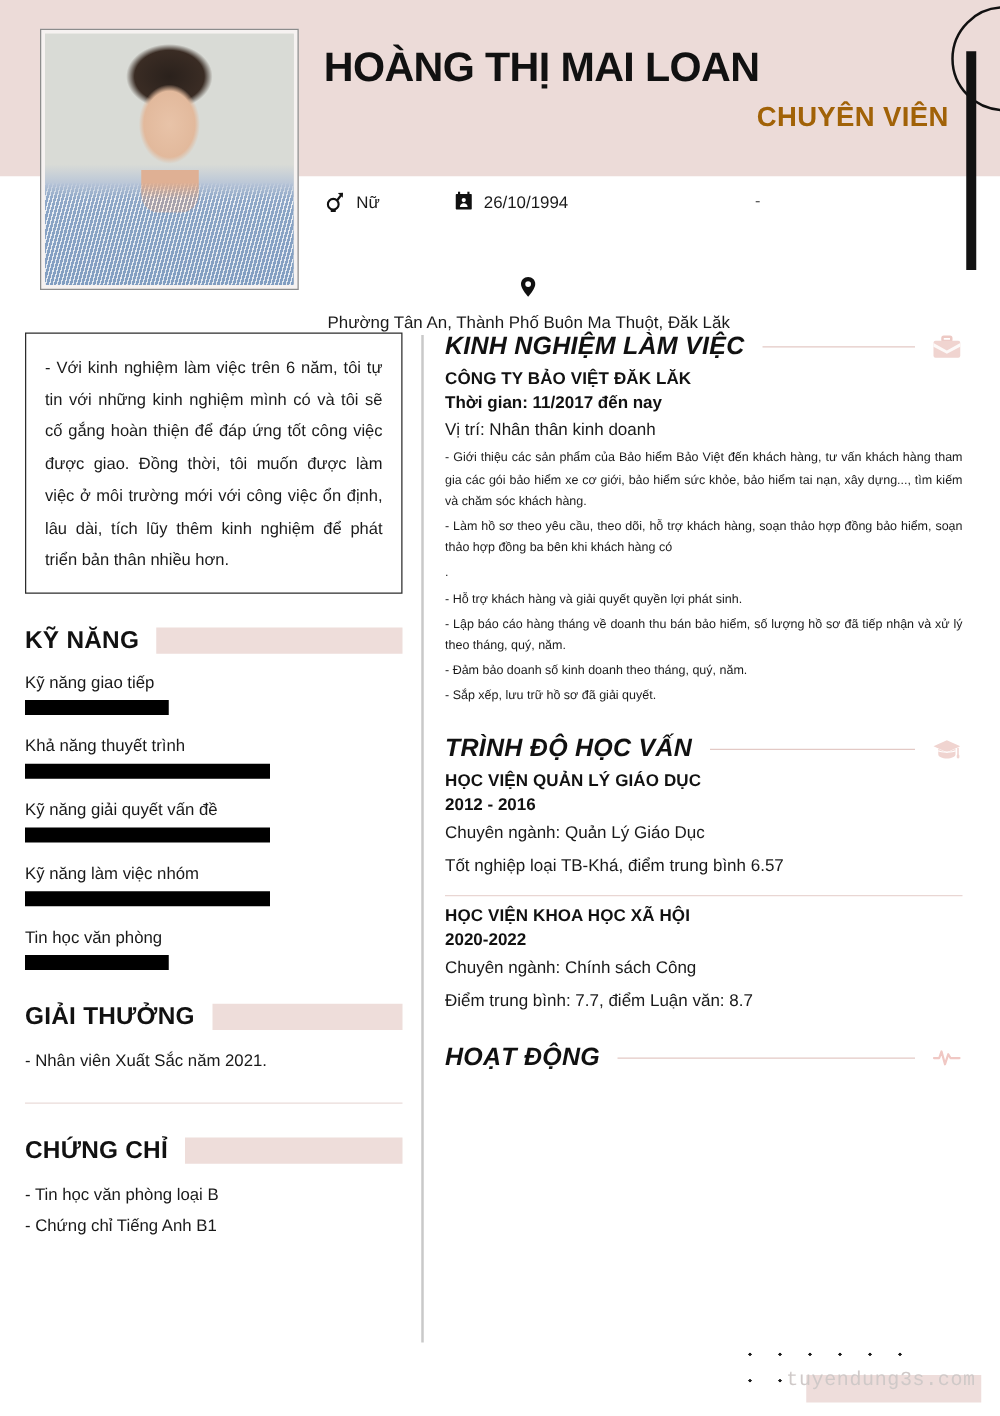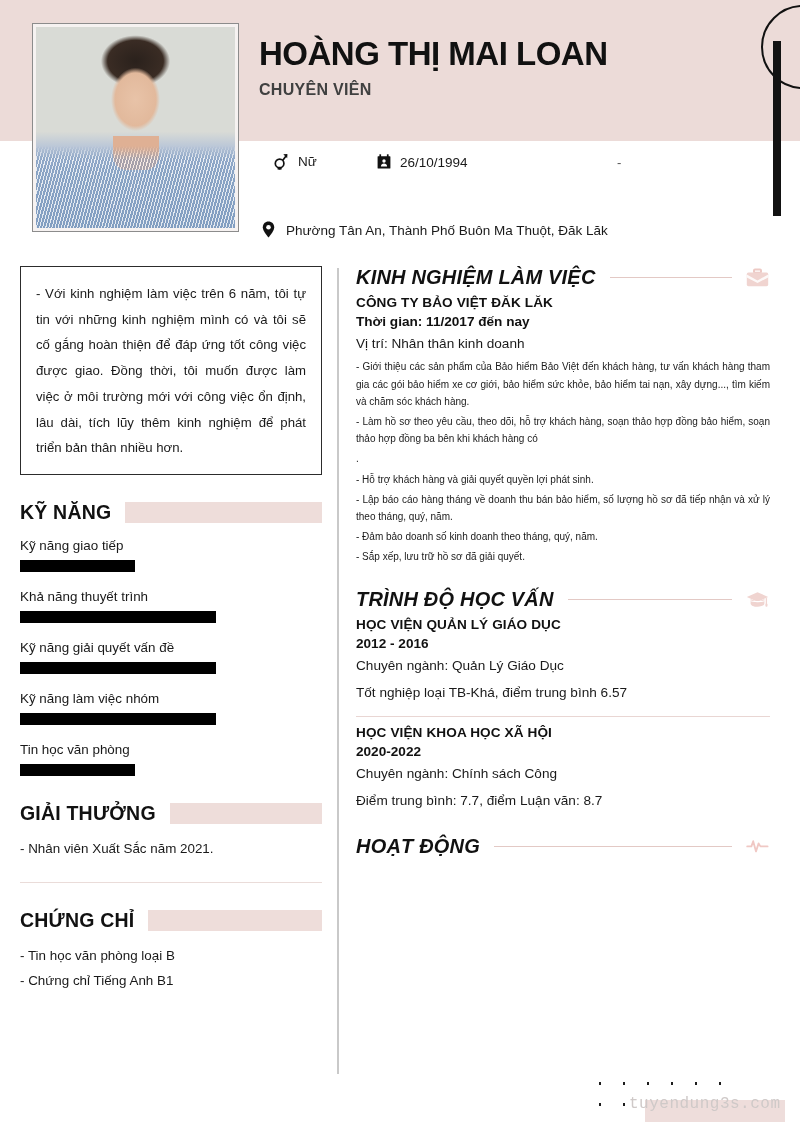--- a/index.html
+++ b/index.html
@@ -103,33 +103,34 @@
   .cv-name {
     font-size: 33px;
     font-weight: 700;
     color: #111111;
     letter-spacing: -0.5px;
     line-height: 1.05;
     margin: 0;
     white-space: nowrap;
   }
   .cv-role {
-    font-size: 16px;
+    font-size: 22px;
     font-weight: 600;
-    color: #404040;
+    color: #a16207;
     letter-spacing: 0.3px;
     margin: 9px 0 0 0;
+    text-align: right;
   }
 
   .info-row {
     position: absolute;
-    left: 274px;
+    left: 261px;
     top: 153px;
     display: flex;
-    align-items: flex-end;
+    align-items: flex-start;
     gap: 0px;
     font-size: 13.5px;
     color: #1a1a1a;
   }
   .info-item {
     display: flex;
     align-items: center;
     gap: 9px;
   }
   .info-item.gender { width: 103px; }
@@ -141,20 +142,21 @@
 
   .info-row-2 {
     position: absolute;
     left: 262px;
     top: 221px;
     display: flex;
     align-items: center;
     gap: 11px;
     font-size: 13.5px;
     color: #1a1a1a;
+    flex-direction: column;
   }
 
   .ic { display: inline-block; line-height: 0; }
 
   
   .divider-v {
     position: absolute;
     left: 337px;
     top: 268px;
     width: 2px;

